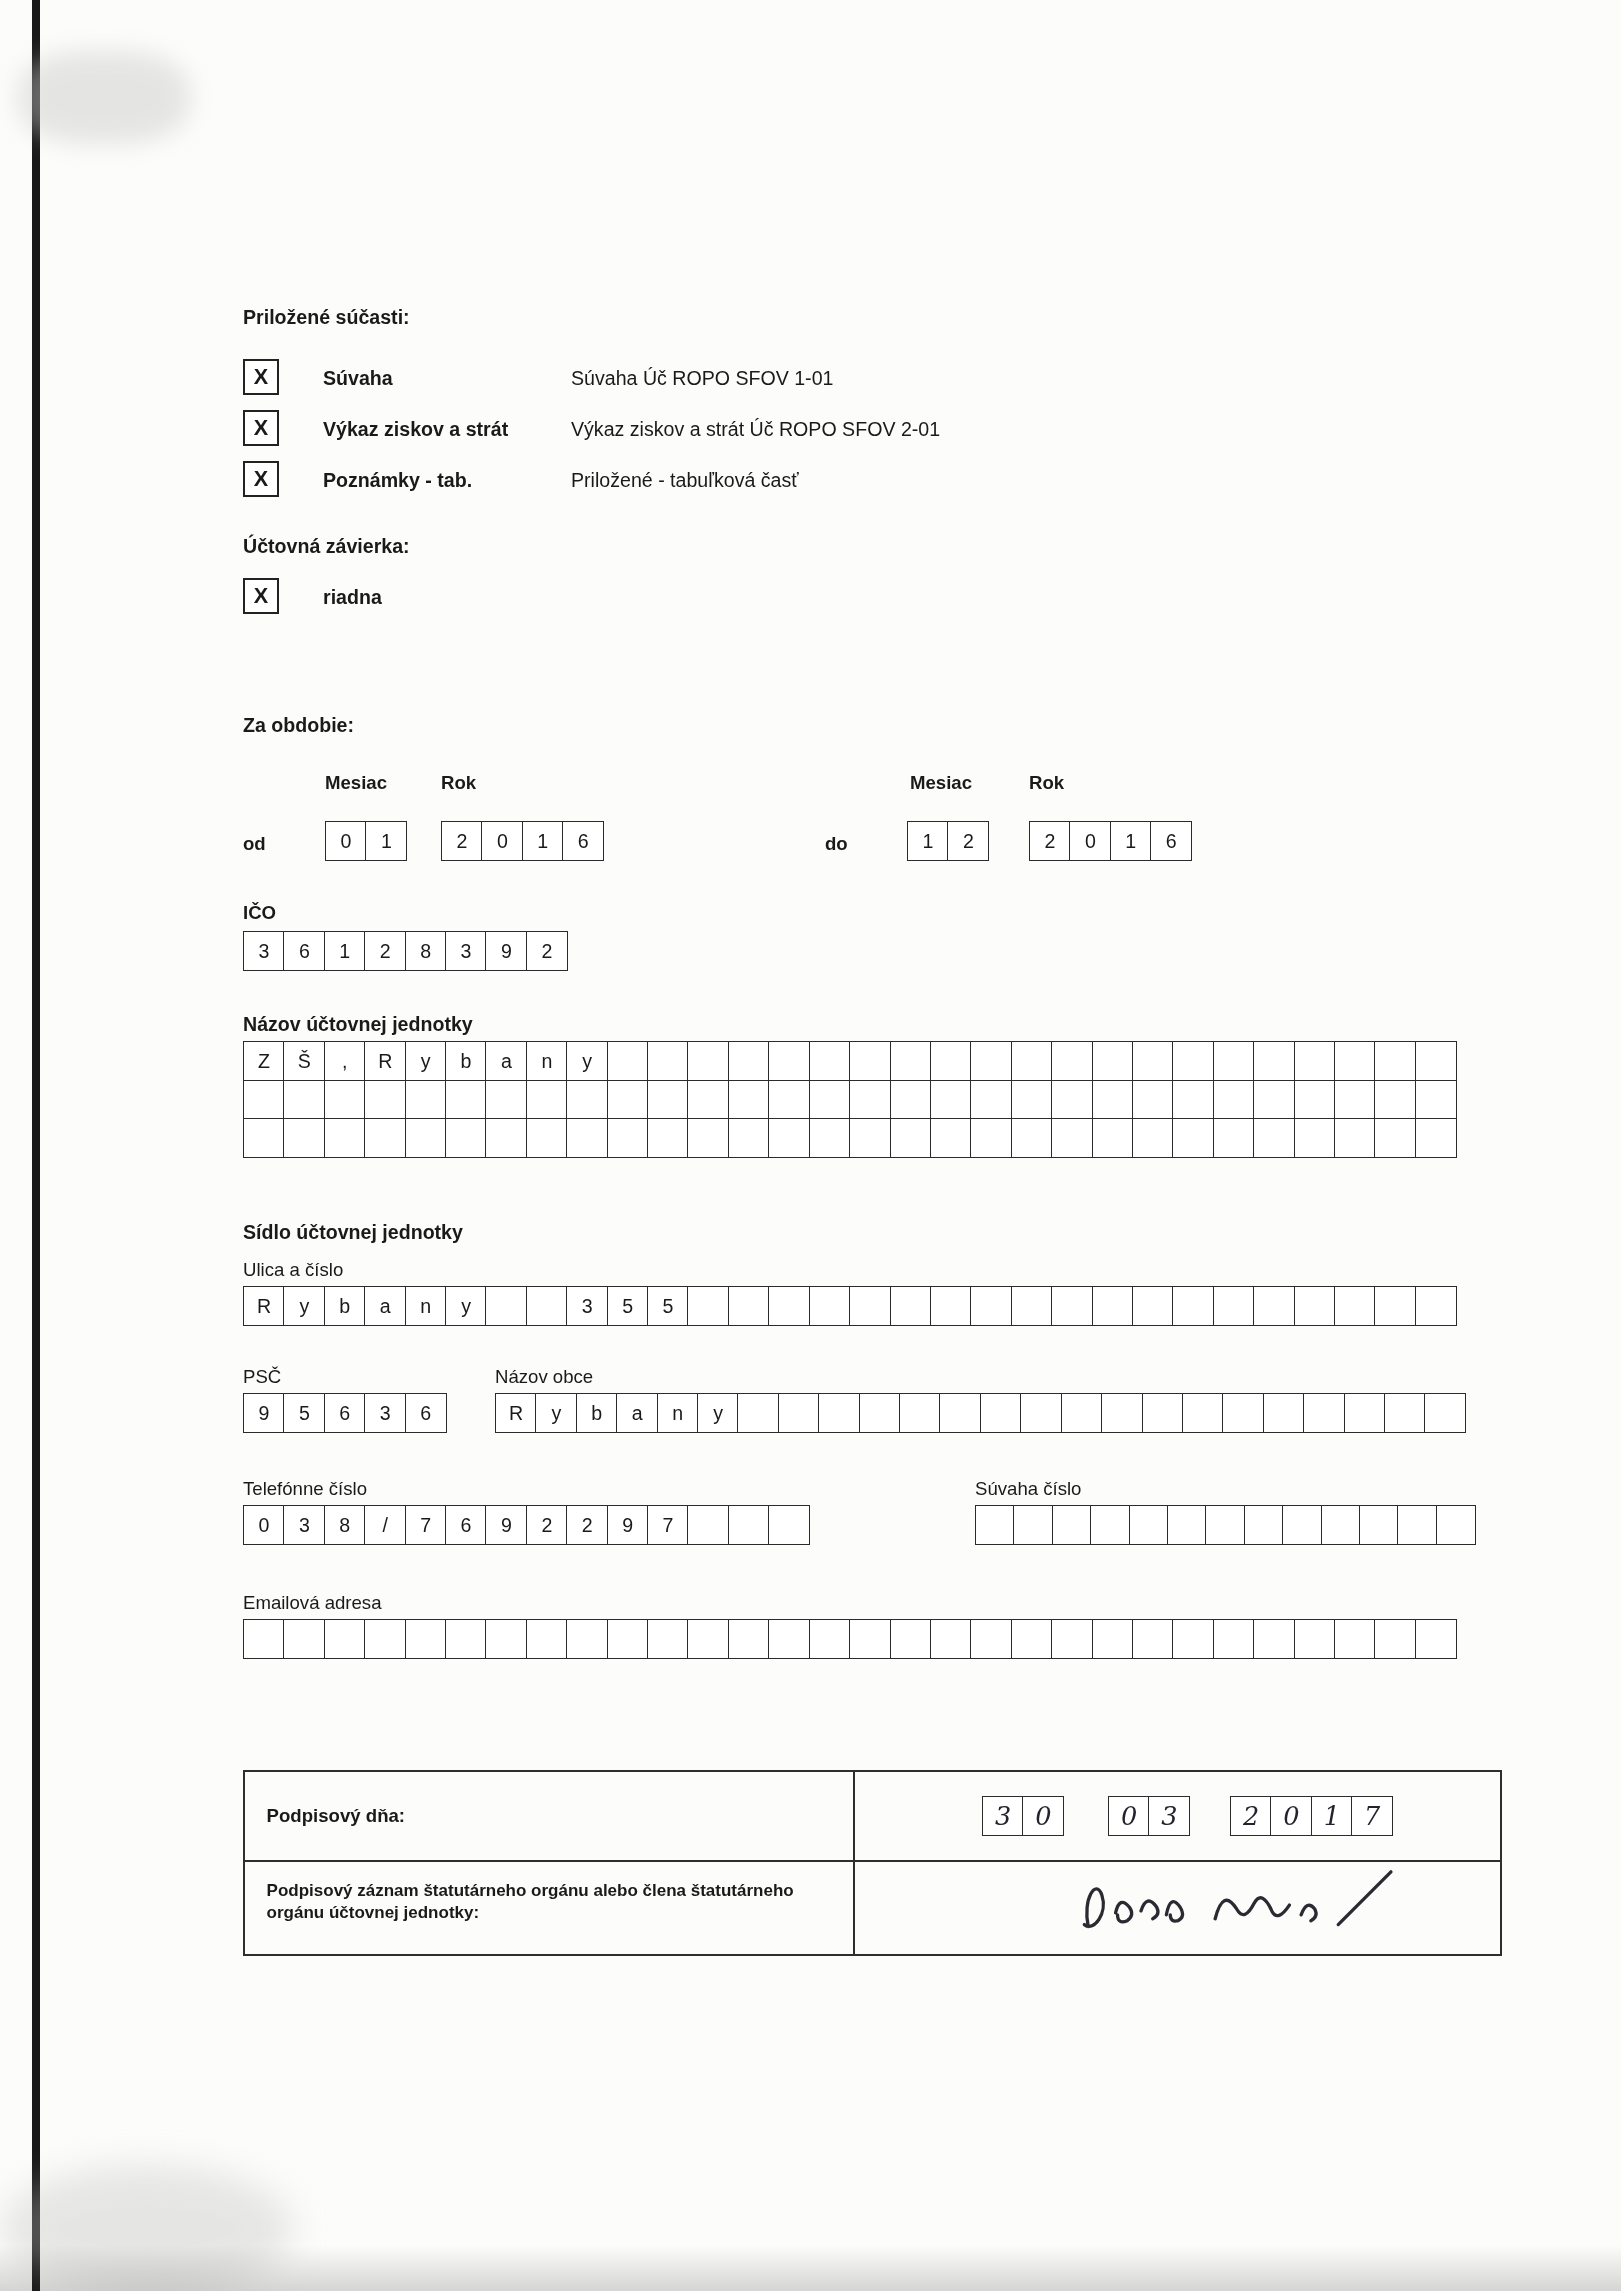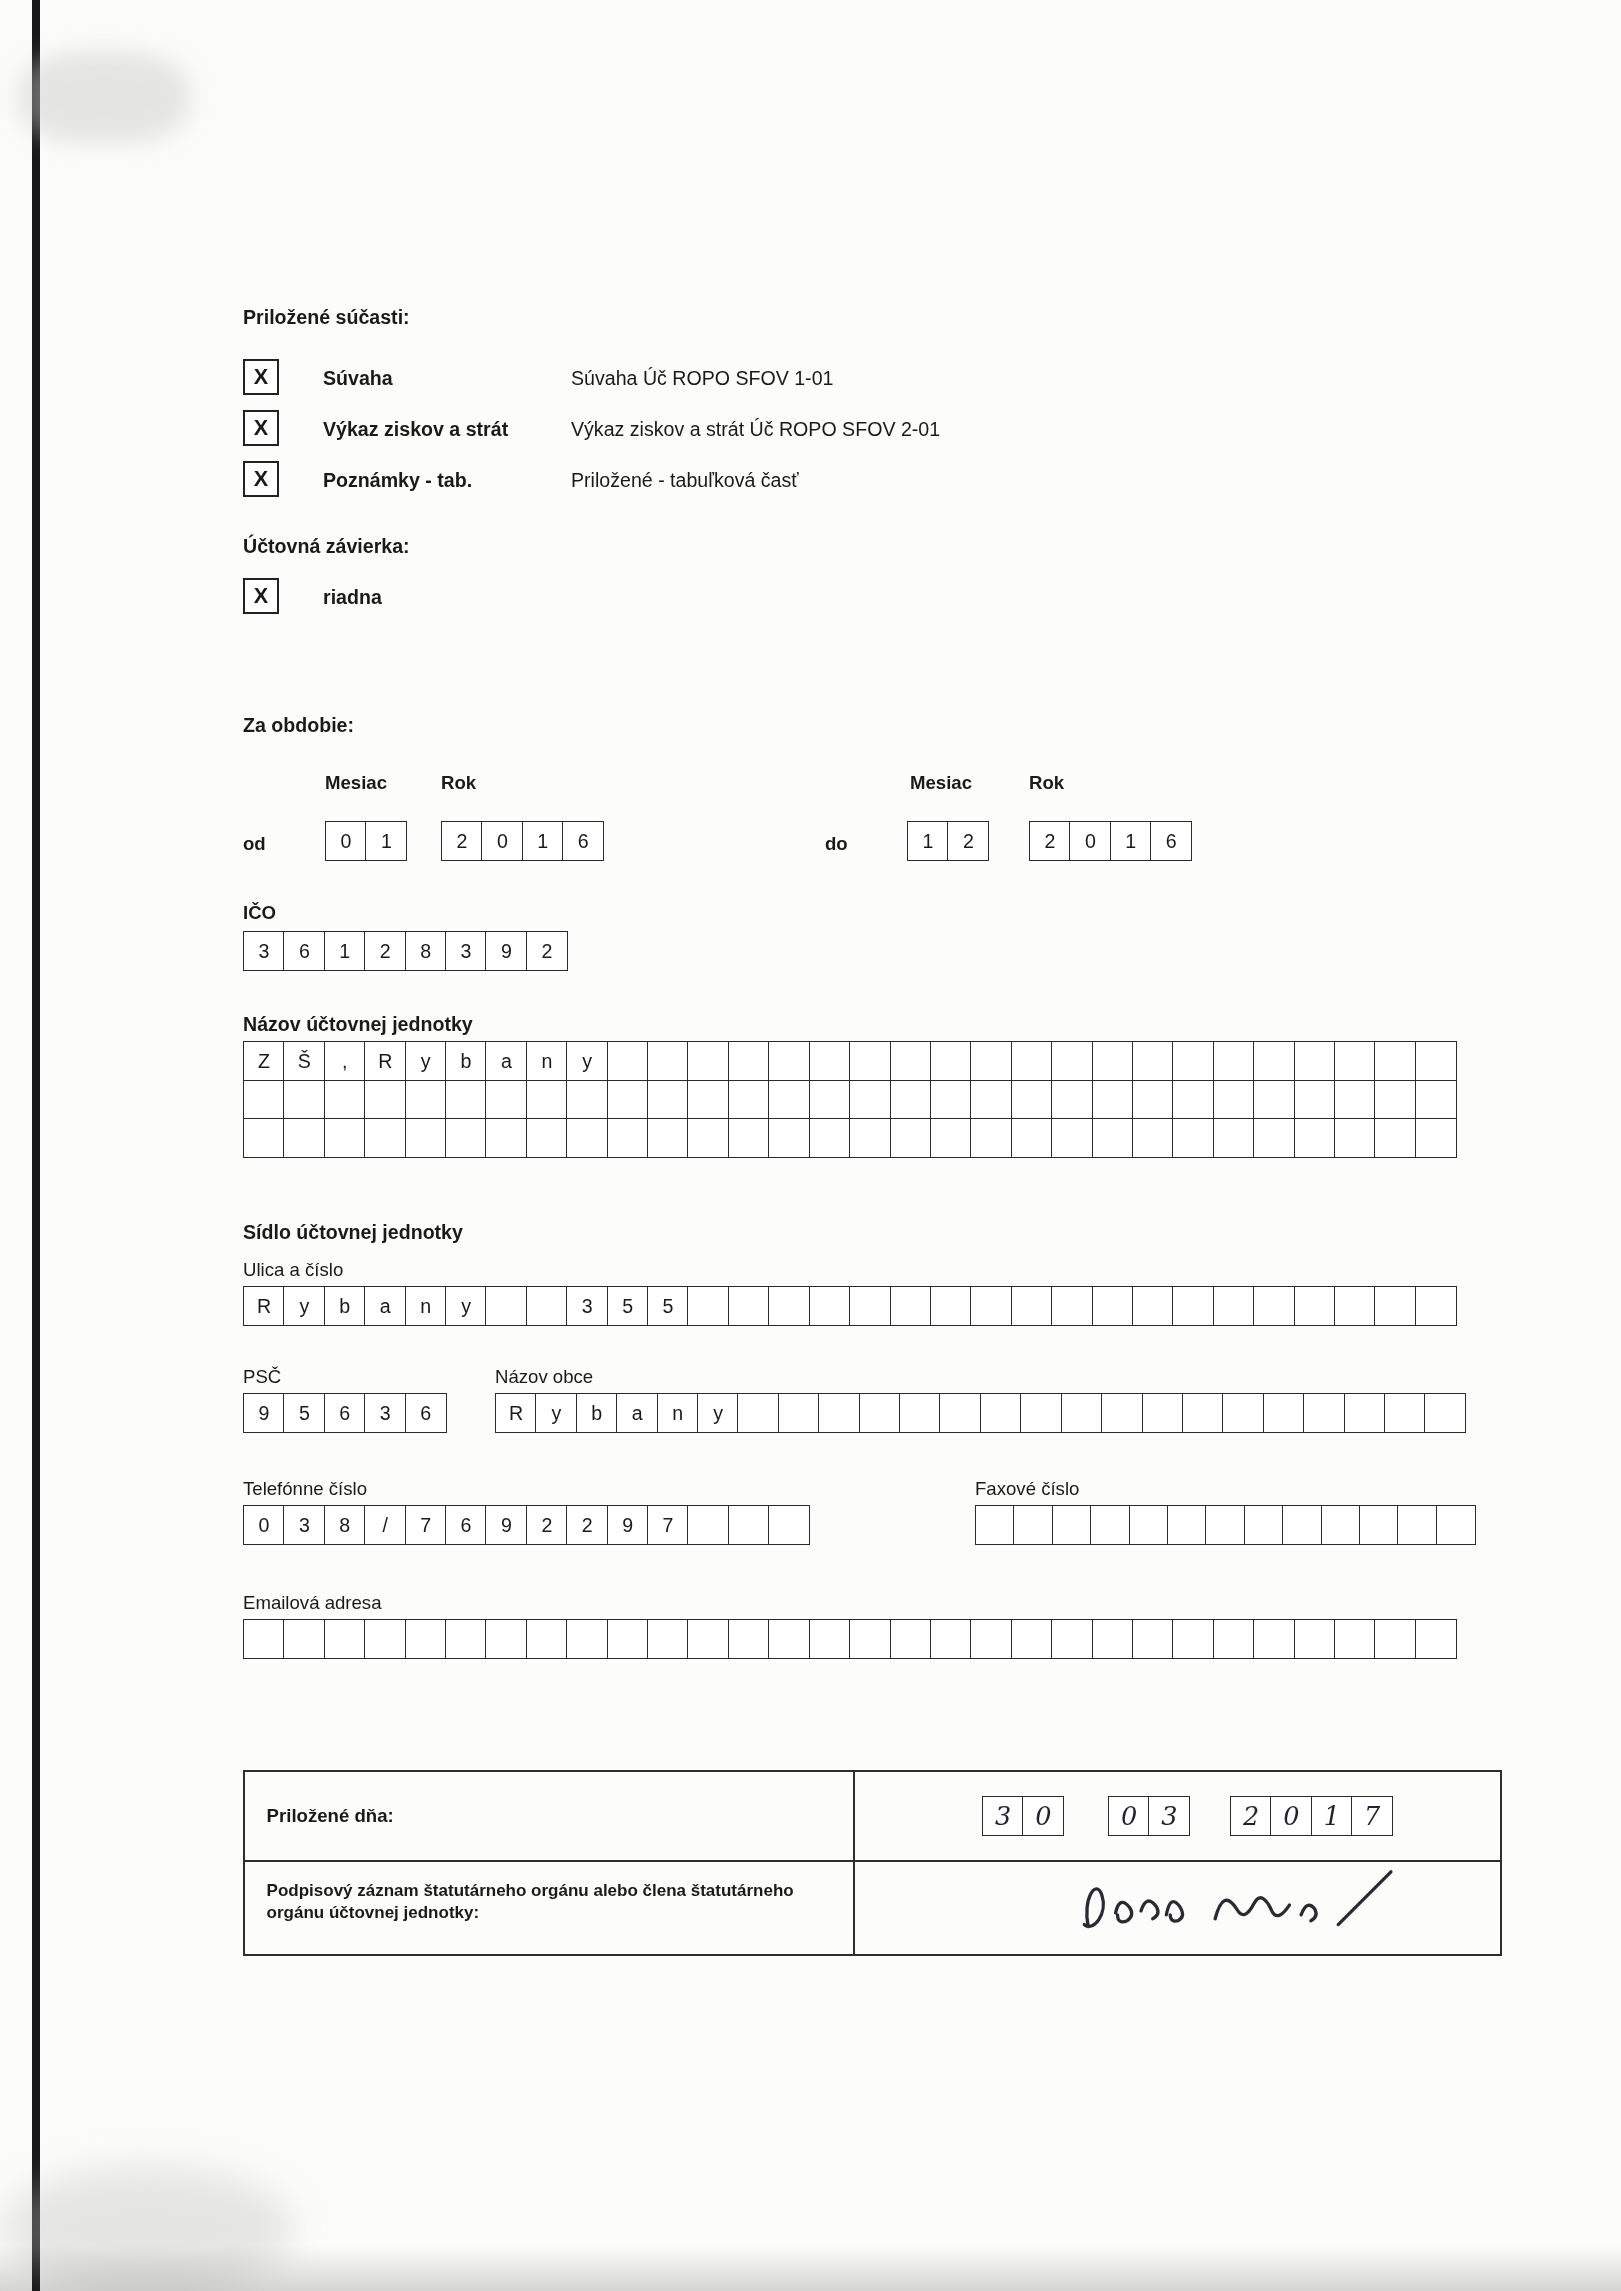--- a/index.html
+++ b/index.html
@@ -297,21 +297,21 @@
       <span class="cell"></span>
       <span class="cell"></span>
       <span class="cell"></span>
       <span class="cell"></span>
       <span class="cell"></span>
       <span class="cell"></span>
       <span class="cell"></span>
     </div>
 
   <div class="lbl-s abs" style="left:243px;top:1478px">Telefónne číslo</div>
-  <div class="lbl-s abs" style="left:975px;top:1478px">Faxové číslo</div>
+  <div class="lbl-s abs" style="left:975px;top:1478px">Súvaha číslo</div>
   <div class="cells" style="left:243px;top:1505px">
       <span class="cell">0</span>
       <span class="cell">3</span>
       <span class="cell">8</span>
       <span class="cell">/</span>
       <span class="cell">7</span>
       <span class="cell">6</span>
       <span class="cell">9</span>
       <span class="cell">2</span>
       <span class="cell">2</span>
@@ -368,21 +368,21 @@
       <span class="cell"></span>
       <span class="cell"></span>
       <span class="cell"></span>
       <span class="cell"></span>
     </div>
 
   <div class="ftable abs">
     <div class="vdiv"></div>
     <div class="hdiv"></div>
 
-    <div class="flabel1">Priložené dňa:</div>
+    <div class="flabel1">Podpisový dňa:</div>
     <div class="cells hand" style="left:737px;top:23.5px">
         <span class="cell">3</span>
         <span class="cell">0</span>
       </div>
     <div class="cells hand" style="left:863px;top:23.5px">
         <span class="cell">0</span>
         <span class="cell">3</span>
       </div>
     <div class="cells hand" style="left:985px;top:23.5px">
         <span class="cell">2</span>

